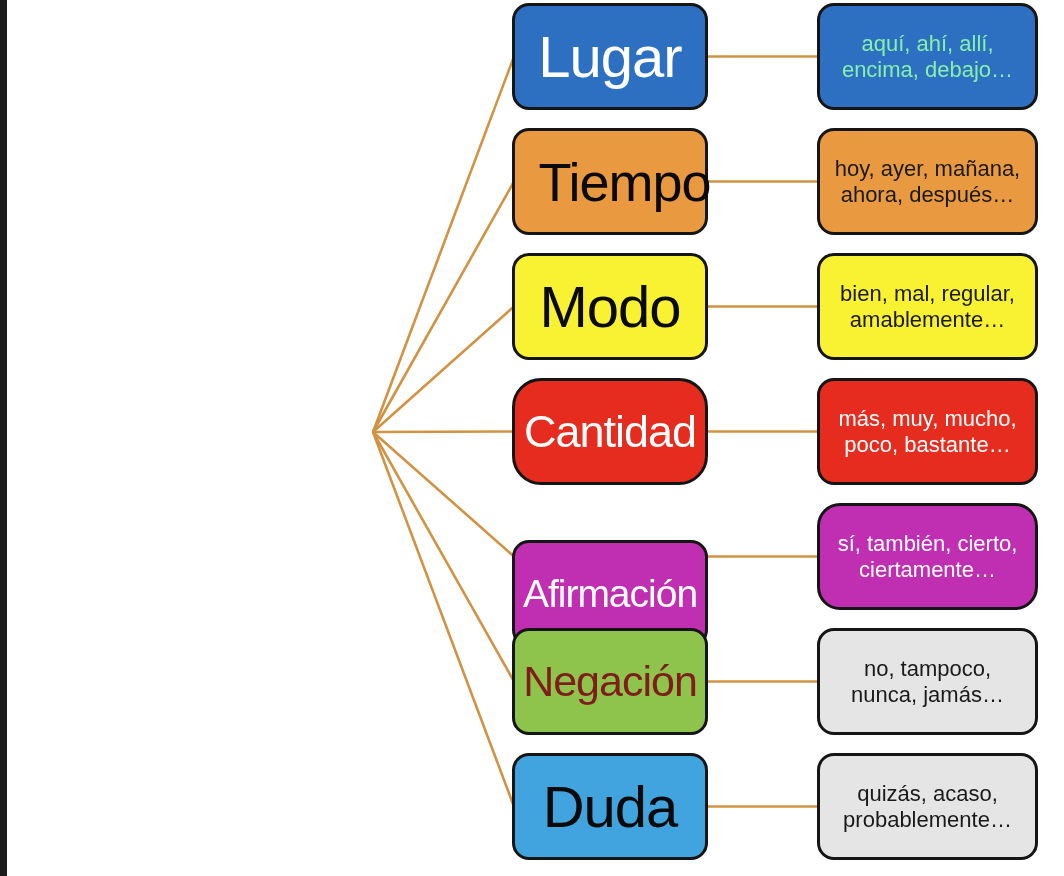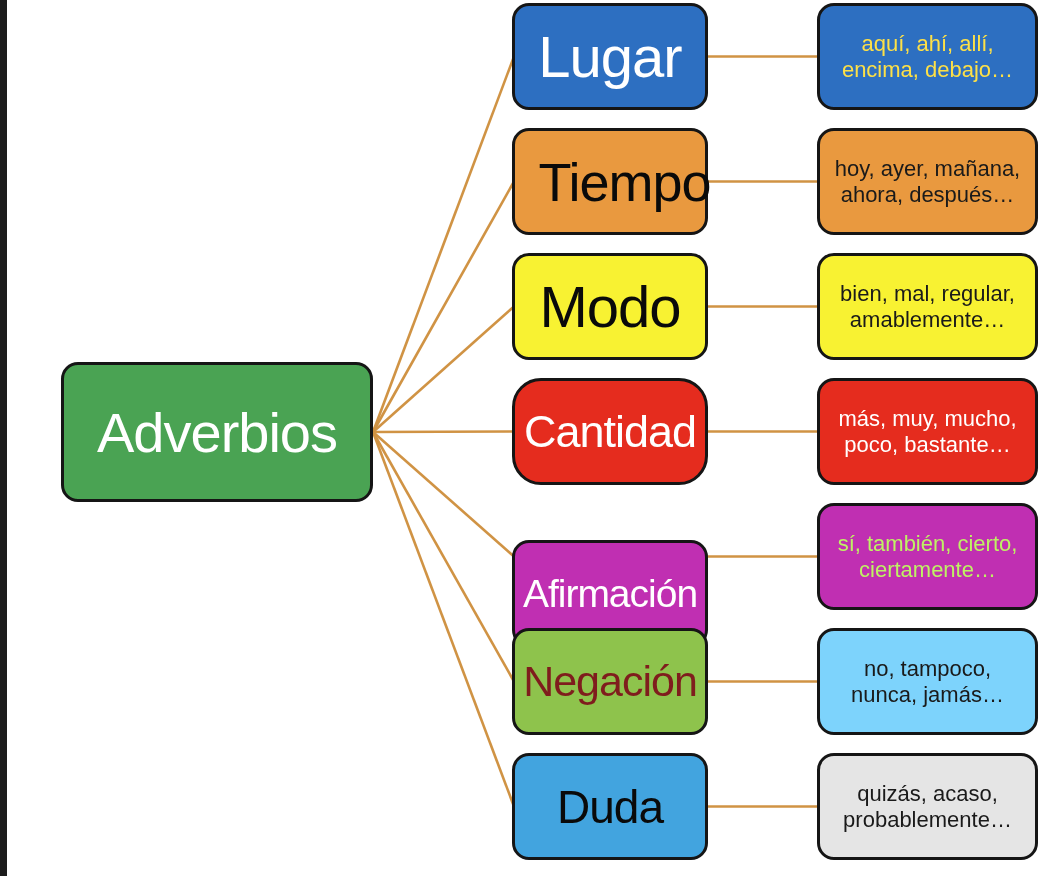--- a/index.html
+++ b/index.html
@@ -53,21 +53,21 @@
     font-size:22px;
     line-height:1.18;
     padding:0 14px;
   }
   .row0 .cat-box{font-size:58px;}
   .row1 .cat-box{font-size:54px;}
   .row2 .cat-box{font-size:58px;}
   .row3 .cat-box{font-size:45px;border-radius:29px;}
   .row4 .cat-box{font-size:39px;margin-top:37px;}
   .row5 .cat-box{font-size:43px;}
-  .row6 .cat-box{font-size:46px;}
+  .row6 .cat-box{font-size:58px;}
 </style>
 </head>
 <body>
 
 <div class="canvas">
 
   <div class="left-strip"></div>
 
   <svg class="connectors" width="1064" height="876">
       <line x1="373" y1="432" x2="514" y2="56.5" stroke="#d09344" stroke-width="2.6"></line>
@@ -79,29 +79,26 @@
       <line x1="373" y1="432" x2="514" y2="431.5" stroke="#d09344" stroke-width="2.6"></line>
       <line x1="706" y1="431.5" x2="819" y2="431.5" stroke="#d09344" stroke-width="2.6"></line>
       <line x1="373" y1="432" x2="514" y2="556.5" stroke="#d09344" stroke-width="2.6"></line>
       <line x1="706" y1="556.5" x2="819" y2="556.5" stroke="#d09344" stroke-width="2.6"></line>
       <line x1="373" y1="432" x2="514" y2="681.5" stroke="#d09344" stroke-width="2.6"></line>
       <line x1="706" y1="681.5" x2="819" y2="681.5" stroke="#d09344" stroke-width="2.6"></line>
       <line x1="373" y1="432" x2="514" y2="806.5" stroke="#d09344" stroke-width="2.6"></line>
       <line x1="706" y1="806.5" x2="819" y2="806.5" stroke="#d09344" stroke-width="2.6"></line>
     </svg>
 
-  <div class="node root-box" style="background: rgb(74, 163, 83); color: rgb(255, 255, 255);">
-    <span>Adverbios</span>
-  </div>
 
   <div class="row row0">
     <div class="node cat-box" style="top: 3px; background: rgb(45, 111, 193); color: rgb(255, 255, 255);">
       <span>Lugar</span>
     </div>
-    <div class="node ex-box" style="top: 3px; background: rgb(45, 111, 193); color: #fde047;">
+    <div class="node ex-box" style="top: 3px; background: rgb(45, 111, 193); color: #86efac;">
       <span>aquí, ahí, allí, encima, debajo…</span>
     </div>
   </div>
 
   <div class="row row1">
     <div class="node cat-box" style="top: 128px; background: rgb(233, 153, 63); color: rgb(10, 10, 10); padding-left: 29px;">
       <span>Tiempo</span>
     </div>
     <div class="node ex-box" style="top: 128px; background: rgb(233, 153, 63); color: rgb(26, 26, 26);">
       <span>hoy, ayer, mañana, ahora, después…</span>
@@ -123,30 +120,30 @@
     </div>
     <div class="node ex-box" style="top: 378px; background: rgb(229, 44, 30); color: rgb(255, 255, 255); text-align: center;">
       <span>más, muy, mucho, poco, bastante…</span>
     </div>
   </div>
 
   <div class="row row4">
     <div class="node cat-box" style="top: 503px; background: rgb(192, 47, 178); color: rgb(255, 255, 255);">
       <span>Afirmación</span>
     </div>
-    <div class="node ex-box" style="top: 503px; background: rgb(192, 47, 178); color: #bef264;">
+    <div class="node ex-box" style="top: 503px; background: rgb(192, 47, 178); color: #ffffff; border-radius: 23px;">
       <span>sí, también, cierto, ciertamente…</span>
     </div>
   </div>
 
   <div class="row row5">
     <div class="node cat-box" style="top: 628px; background: rgb(142, 195, 76); color: #7f1d1d; justify-content: center;">
       <span>Negación</span>
     </div>
-    <div class="node ex-box" style="top: 628px; background: #7dd3fc; color: rgb(26, 26, 26);">
+    <div class="node ex-box" style="top: 628px; background: #e5e5e5; color: rgb(26, 26, 26);">
       <span>no, tampoco, nunca, jamás…</span>
     </div>
   </div>
 
   <div class="row row6">
     <div class="node cat-box" style="top: 753px; background: rgb(66, 164, 223); color: rgb(10, 10, 10);">
       <span>Duda</span>
     </div>
     <div class="node ex-box" style="top: 753px; background: #e5e5e5; color: rgb(26, 26, 26);">
       <span>quizás, acaso, probablemente…</span>

